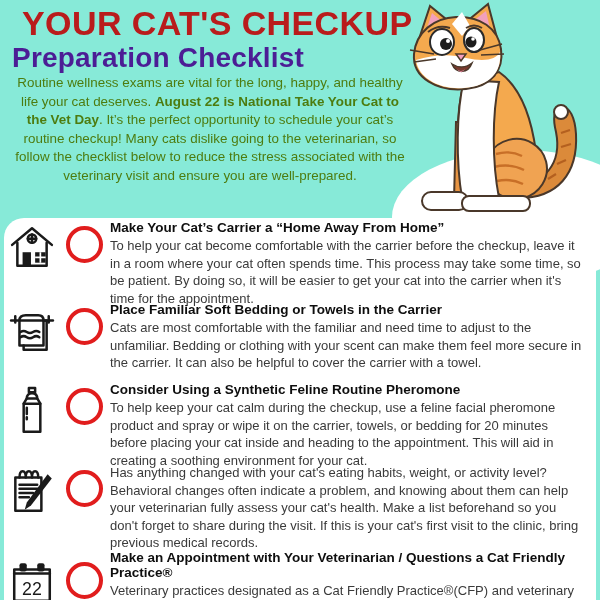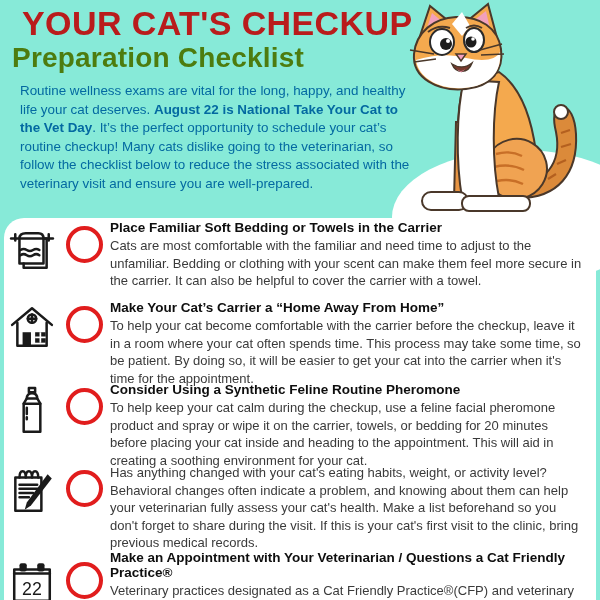--- a/index.html
+++ b/index.html
@@ -11,25 +11,25 @@
   }
   .header{position:absolute;inset:0;}
   .page-title{
     position:absolute;left:22px;top:4px;
     font-size:34px;font-weight:700;letter-spacing:.4px;
     color:#b91c1c;white-space:nowrap;
   }
   .page-subtitle{
     position:absolute;left:12px;top:42px;
     font-size:28px;font-weight:800;letter-spacing:.2px;
-    color:#4d7c0f;white-space:nowrap;
+    color:#4c1d95;white-space:nowrap;
   }
   .intro{
     position:absolute;left:12px;top:74px;width:396px;
-    font-size:13.4px;line-height:18.6px;color:#0369a1;margin:8px;
+    font-size:13.4px;line-height:18.6px;color:#4d7c0f;margin:0;text-align:center;
   }
   .intro b{font-weight:700;}
   .cat-blob{
     position:absolute;left:392px;top:150px;width:256px;height:134px;
     background:#FFFFFF;border-radius:50%;
   }
   .cat-svg{position:absolute;left:404px;top:2px;width:194px;height:218px;}
   .card{
     position:absolute;left:4px;right:4px;top:218px;bottom:0;
     background:#FFFFFF;border-radius:20px 20px 0 0;
@@ -98,39 +98,20 @@
     <path d="M52 52 L62 52 L57 59 Z" fill="#F49FC0" stroke="#4A382A" stroke-width="1.5"></path>
     <path d="M48 62 C52 72 64 72 68 61 C62 66 54 66 48 62 Z" fill="#7A3B2E" stroke="#4A382A" stroke-width="1.5"></path>
     <path d="M53 67 q4 4 8 0 q-2 3 -4 3 q-2 0 -4 -3 Z" fill="#F08CA8"></path>
 
     <path d="M30 52 L6 48 M32 57 L10 60 M76 48 L98 42 M77 53 L100 52" stroke="#4A382A" stroke-width="1.6" fill="none"></path>
   </svg>
 </div>
 
 <div class="card">
 
-  <div class="row h80">
-    <div class="icon-cell">
-      <svg class="mt10" width="46" height="46" viewBox="0 0 44 44">
-        <path class="licon" d="M2 10 L42 10" stroke-width="2"></path>
-        <path class="licon" d="M6 6 L6 12 M38 6 L38 12" stroke-width="2"></path>
-        <path class="licon" d="M10 10 Q10 5 16 5 L28 5 Q33 5 33 10 L33 34 L10 34 Z"></path>
-        <path class="licon" d="M33 10 L36 10 L36 38 L14 38 L14 34" stroke-width="2"></path>
-        <path class="licon" d="M11 21 q3 -2 6 0 q3 2 6 0 q3 -2 6 0 M11 26 q3 -2 6 0 q3 2 6 0 q3 -2 6 0" stroke-width="1.6"></path>
-      </svg>
-    </div>
-    <div class="circle-cell">
-        <div class="check-circle mt8"></div>
-      </div>
-    <div class="text-cell">
-      <p class="item-heading">Place Familiar Soft Bedding or Towels in the Carrier</p>
-      <p class="item-body">Cats are most comfortable with the familiar and need time to adjust to the unfamiliar. Bedding or clothing with your scent can make them feel more secure in the carrier. It can also be helpful to cover the carrier with a towel.</p>
-    </div>
-  </div>
-
   <div class="row h82">
     <div class="icon-cell">
       <svg class="mt6" width="46" height="46" viewBox="0 0 44 44">
         <path class="licon" d="M3 20 L22 4 L41 20"></path>
         <path class="licon" d="M8 18 L8 40 L36 40 L36 18"></path>
         <circle class="licon" cx="22" cy="14" r="4"></circle>
         <path class="licon" d="M18 14 L26 14 M22 10 L22 18" stroke-width="1.4"></path>
         <rect x="13" y="27" width="8" height="13" fill="#1A1A1A"></rect>
         <rect x="25" y="27" width="10" height="10" fill="#1A1A1A"></rect>
         <path d="M30 27 L30 37 M25 32 L35 32" stroke="#FFFFFF" stroke-width="1.6"></path>
@@ -138,20 +119,39 @@
     </div>
     <div class="circle-cell">
         <div class="check-circle mt8"></div>
       </div>
     <div class="text-cell">
       <p class="item-heading">Make Your Cat’s Carrier a “Home Away From Home”</p>
       <p class="item-body">To help your cat become comfortable with the carrier before the checkup, leave it in a room where your cat often spends time. This process may take some time, so be patient. By doing so, it will be easier to get your cat into the carrier when it's time for the appointment.</p>
     </div>
   </div>
 
+  <div class="row h80">
+    <div class="icon-cell">
+      <svg class="mt10" width="46" height="46" viewBox="0 0 44 44">
+        <path class="licon" d="M2 10 L42 10" stroke-width="2"></path>
+        <path class="licon" d="M6 6 L6 12 M38 6 L38 12" stroke-width="2"></path>
+        <path class="licon" d="M10 10 Q10 5 16 5 L28 5 Q33 5 33 10 L33 34 L10 34 Z"></path>
+        <path class="licon" d="M33 10 L36 10 L36 38 L14 38 L14 34" stroke-width="2"></path>
+        <path class="licon" d="M11 21 q3 -2 6 0 q3 2 6 0 q3 -2 6 0 M11 26 q3 -2 6 0 q3 2 6 0 q3 -2 6 0" stroke-width="1.6"></path>
+      </svg>
+    </div>
+    <div class="circle-cell">
+        <div class="check-circle mt8"></div>
+      </div>
+    <div class="text-cell">
+      <p class="item-heading">Place Familiar Soft Bedding or Towels in the Carrier</p>
+      <p class="item-body">Cats are most comfortable with the familiar and need time to adjust to the unfamiliar. Bedding or clothing with your scent can make them feel more secure in the carrier. It can also be helpful to cover the carrier with a towel.</p>
+    </div>
+  </div>
+
   <div class="row h82">
     <div class="icon-cell">
       <svg class="mt6" width="46" height="52" viewBox="0 0 44 50">
         <rect class="licon" x="19" y="2" width="6" height="4" stroke-width="1.8"></rect>
         <path class="licon" d="M17 12 Q17 7 22 7 Q27 7 27 12" stroke-width="1.8"></path>
         <path class="licon" d="M14 17 L17 12 L27 12 L30 17"></path>
         <path class="licon" d="M14 17 L30 17 L30 44 L14 44 Z"></path>
         <path class="licon" d="M17 21 L17 27 M17 30 L17 32" stroke-width="1.6"></path>
       </svg>
     </div>

